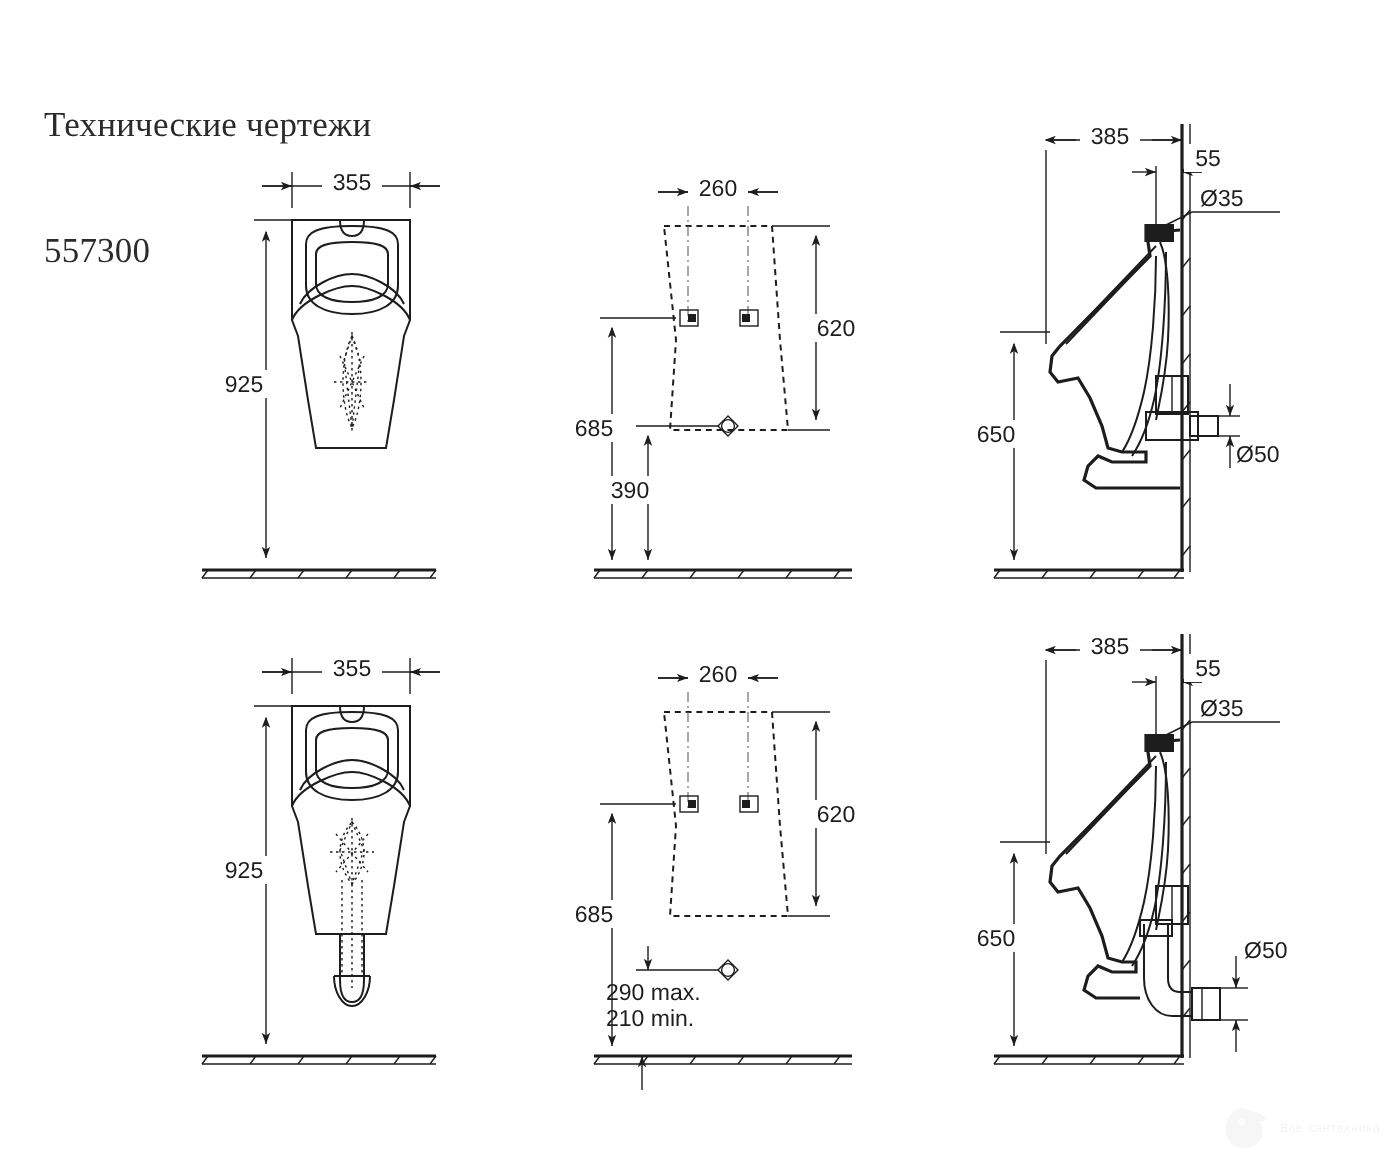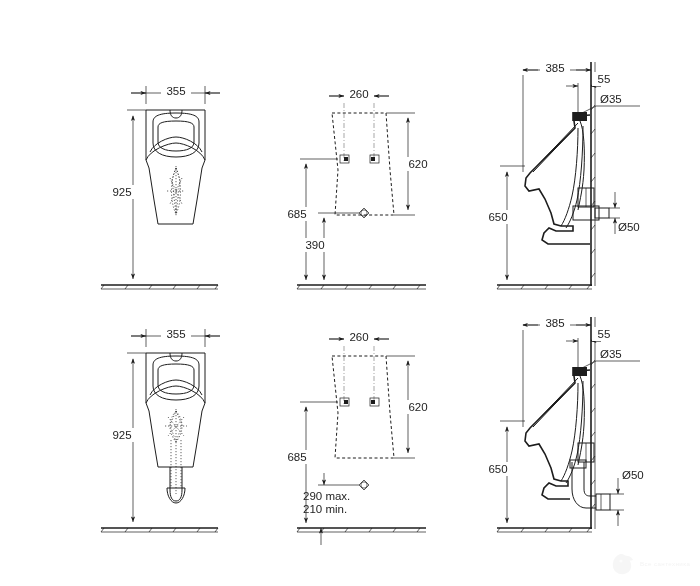--- a/index.html
+++ b/index.html
@@ -91,20 +91,24 @@
     font-size: 6.2px;
     fill: #d8d8d8;
     letter-spacing: 0.4px;
   }
 </style>
 </head>
 <body>
 
 <div id="page">
 
+  <div class="title-block">
+    <div>Технические чертежи</div>
+    <div class="title-line2">557300</div>
+  </div>
 
   <svg class="drawing" viewBox="0 0 700 586">
 
     <defs>
       <marker id="ar" markerWidth="9" markerHeight="9" refX="8" refY="3" orient="auto" markerUnits="strokeWidth">
         <path d="M0,0 L8,3 L0,6 L2,3 z" fill="#1d1d1d"></path>
       </marker>
       <marker id="arr" markerWidth="9" markerHeight="9" refX="1" refY="3" orient="auto" markerUnits="strokeWidth">
         <path d="M8,0 L0,3 L8,6 L6,3 z" fill="#1d1d1d"></path>
       </marker>

